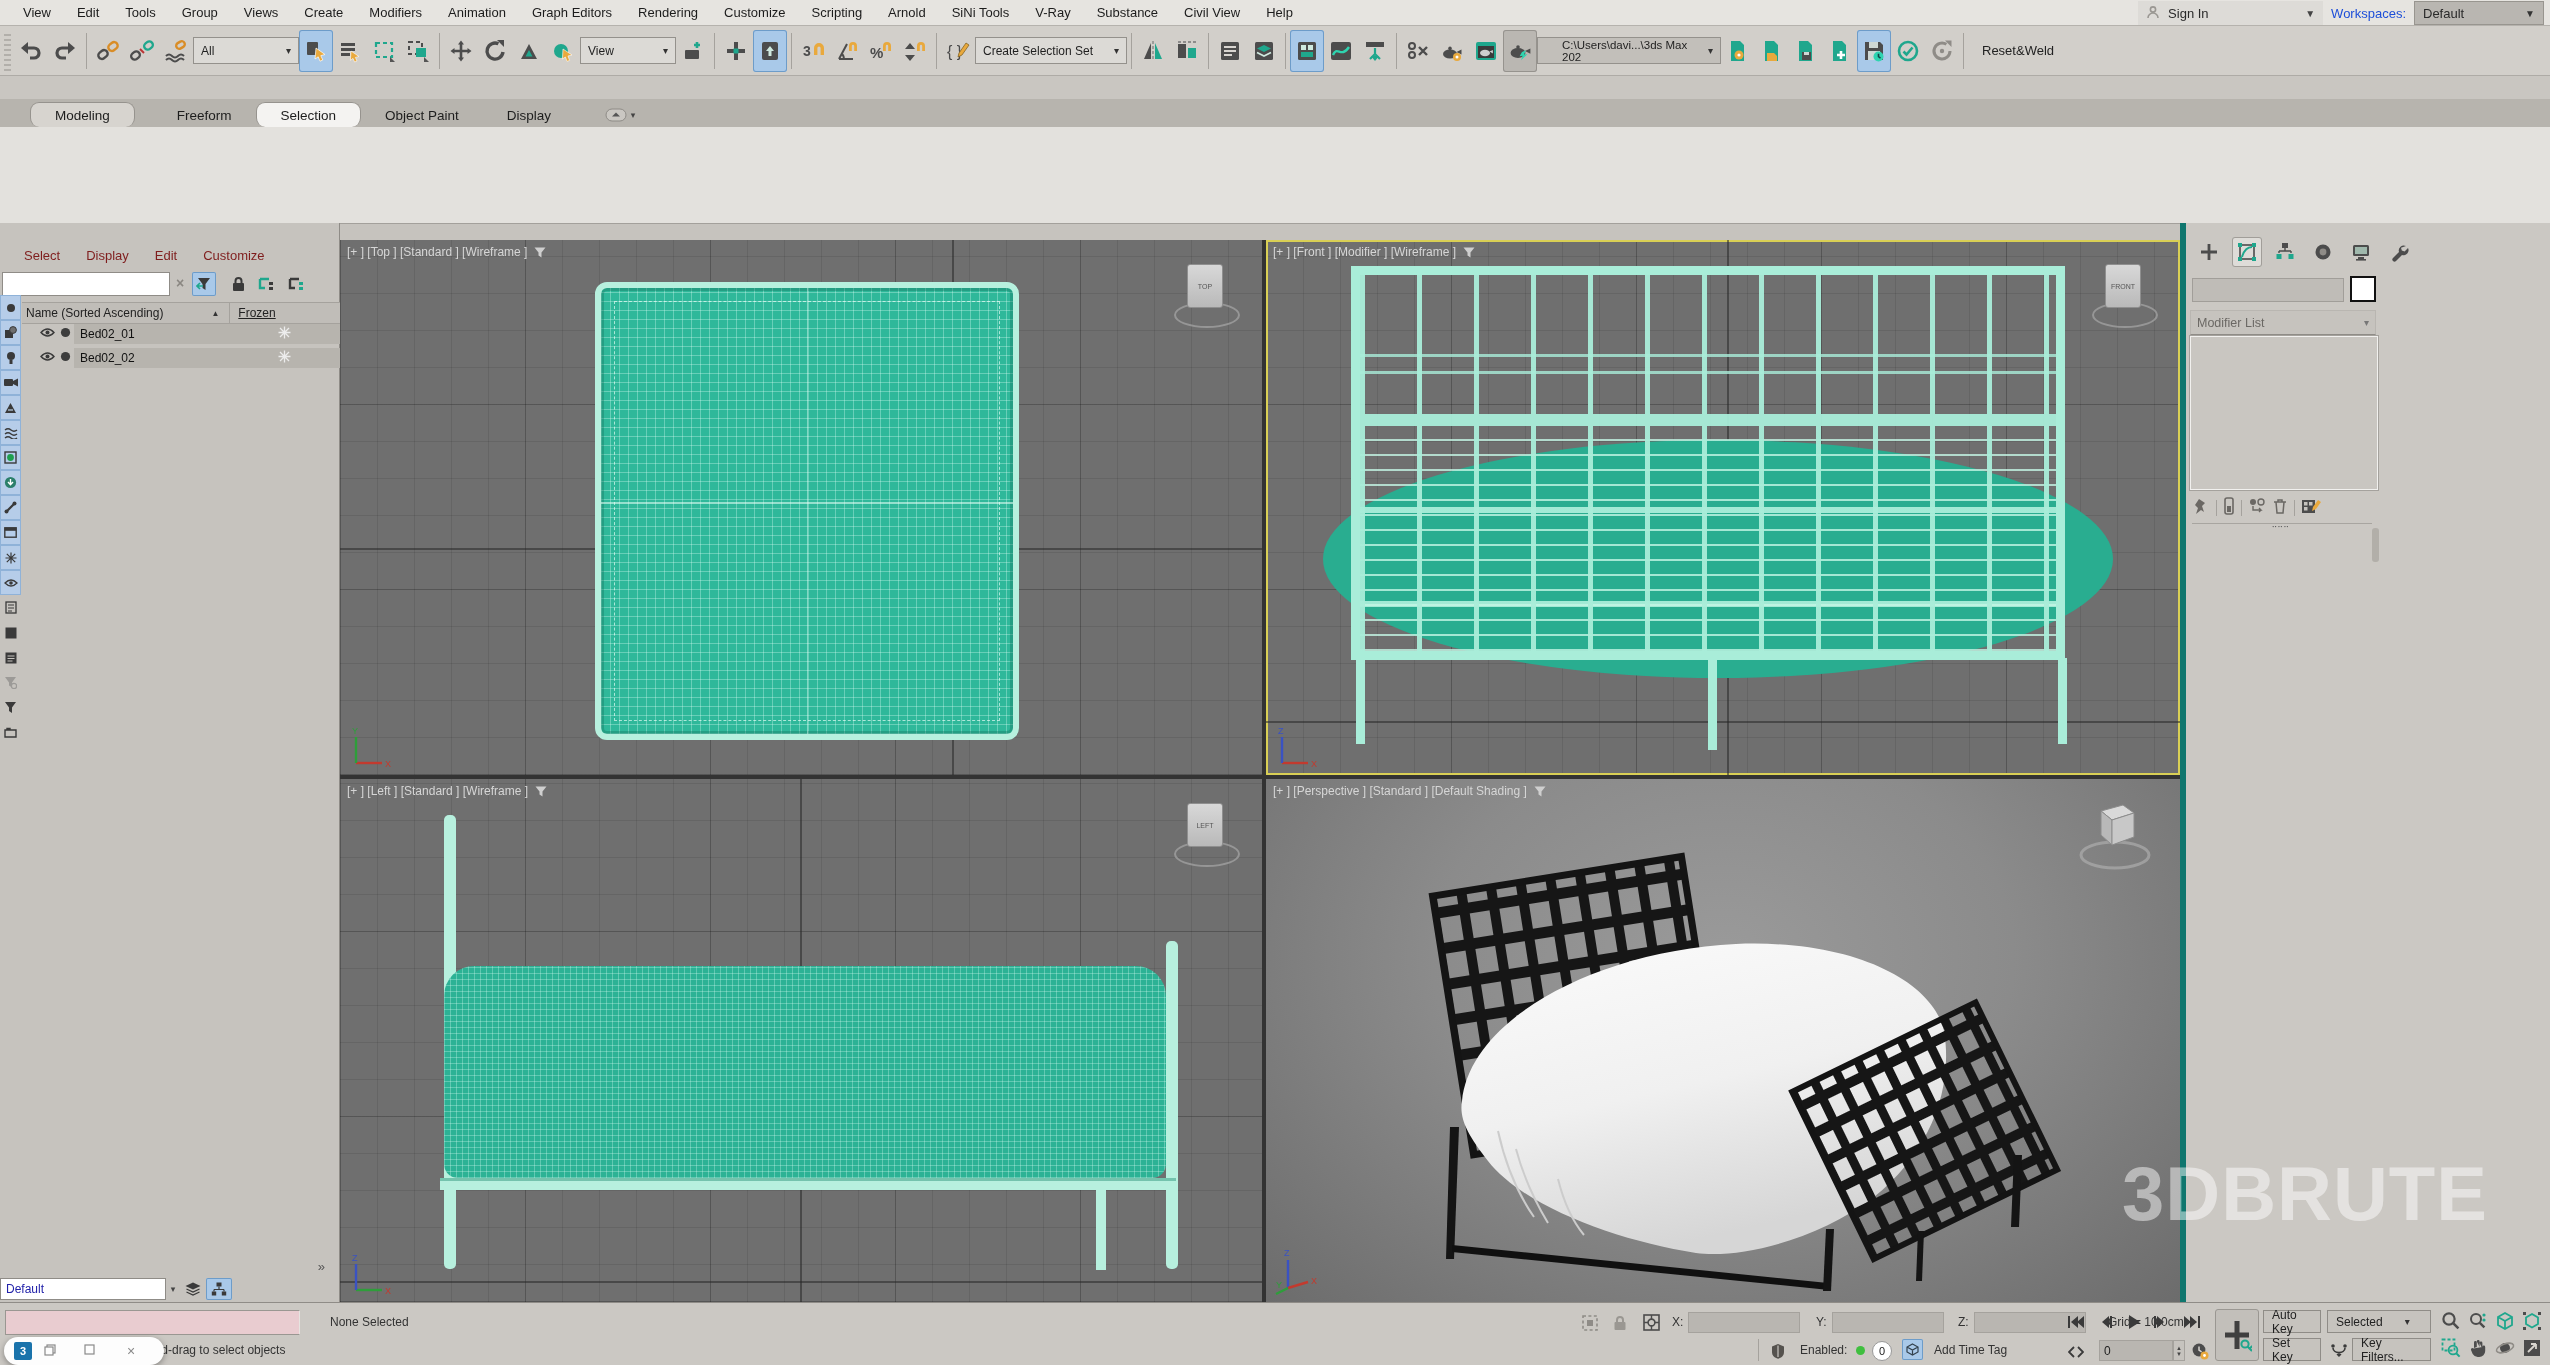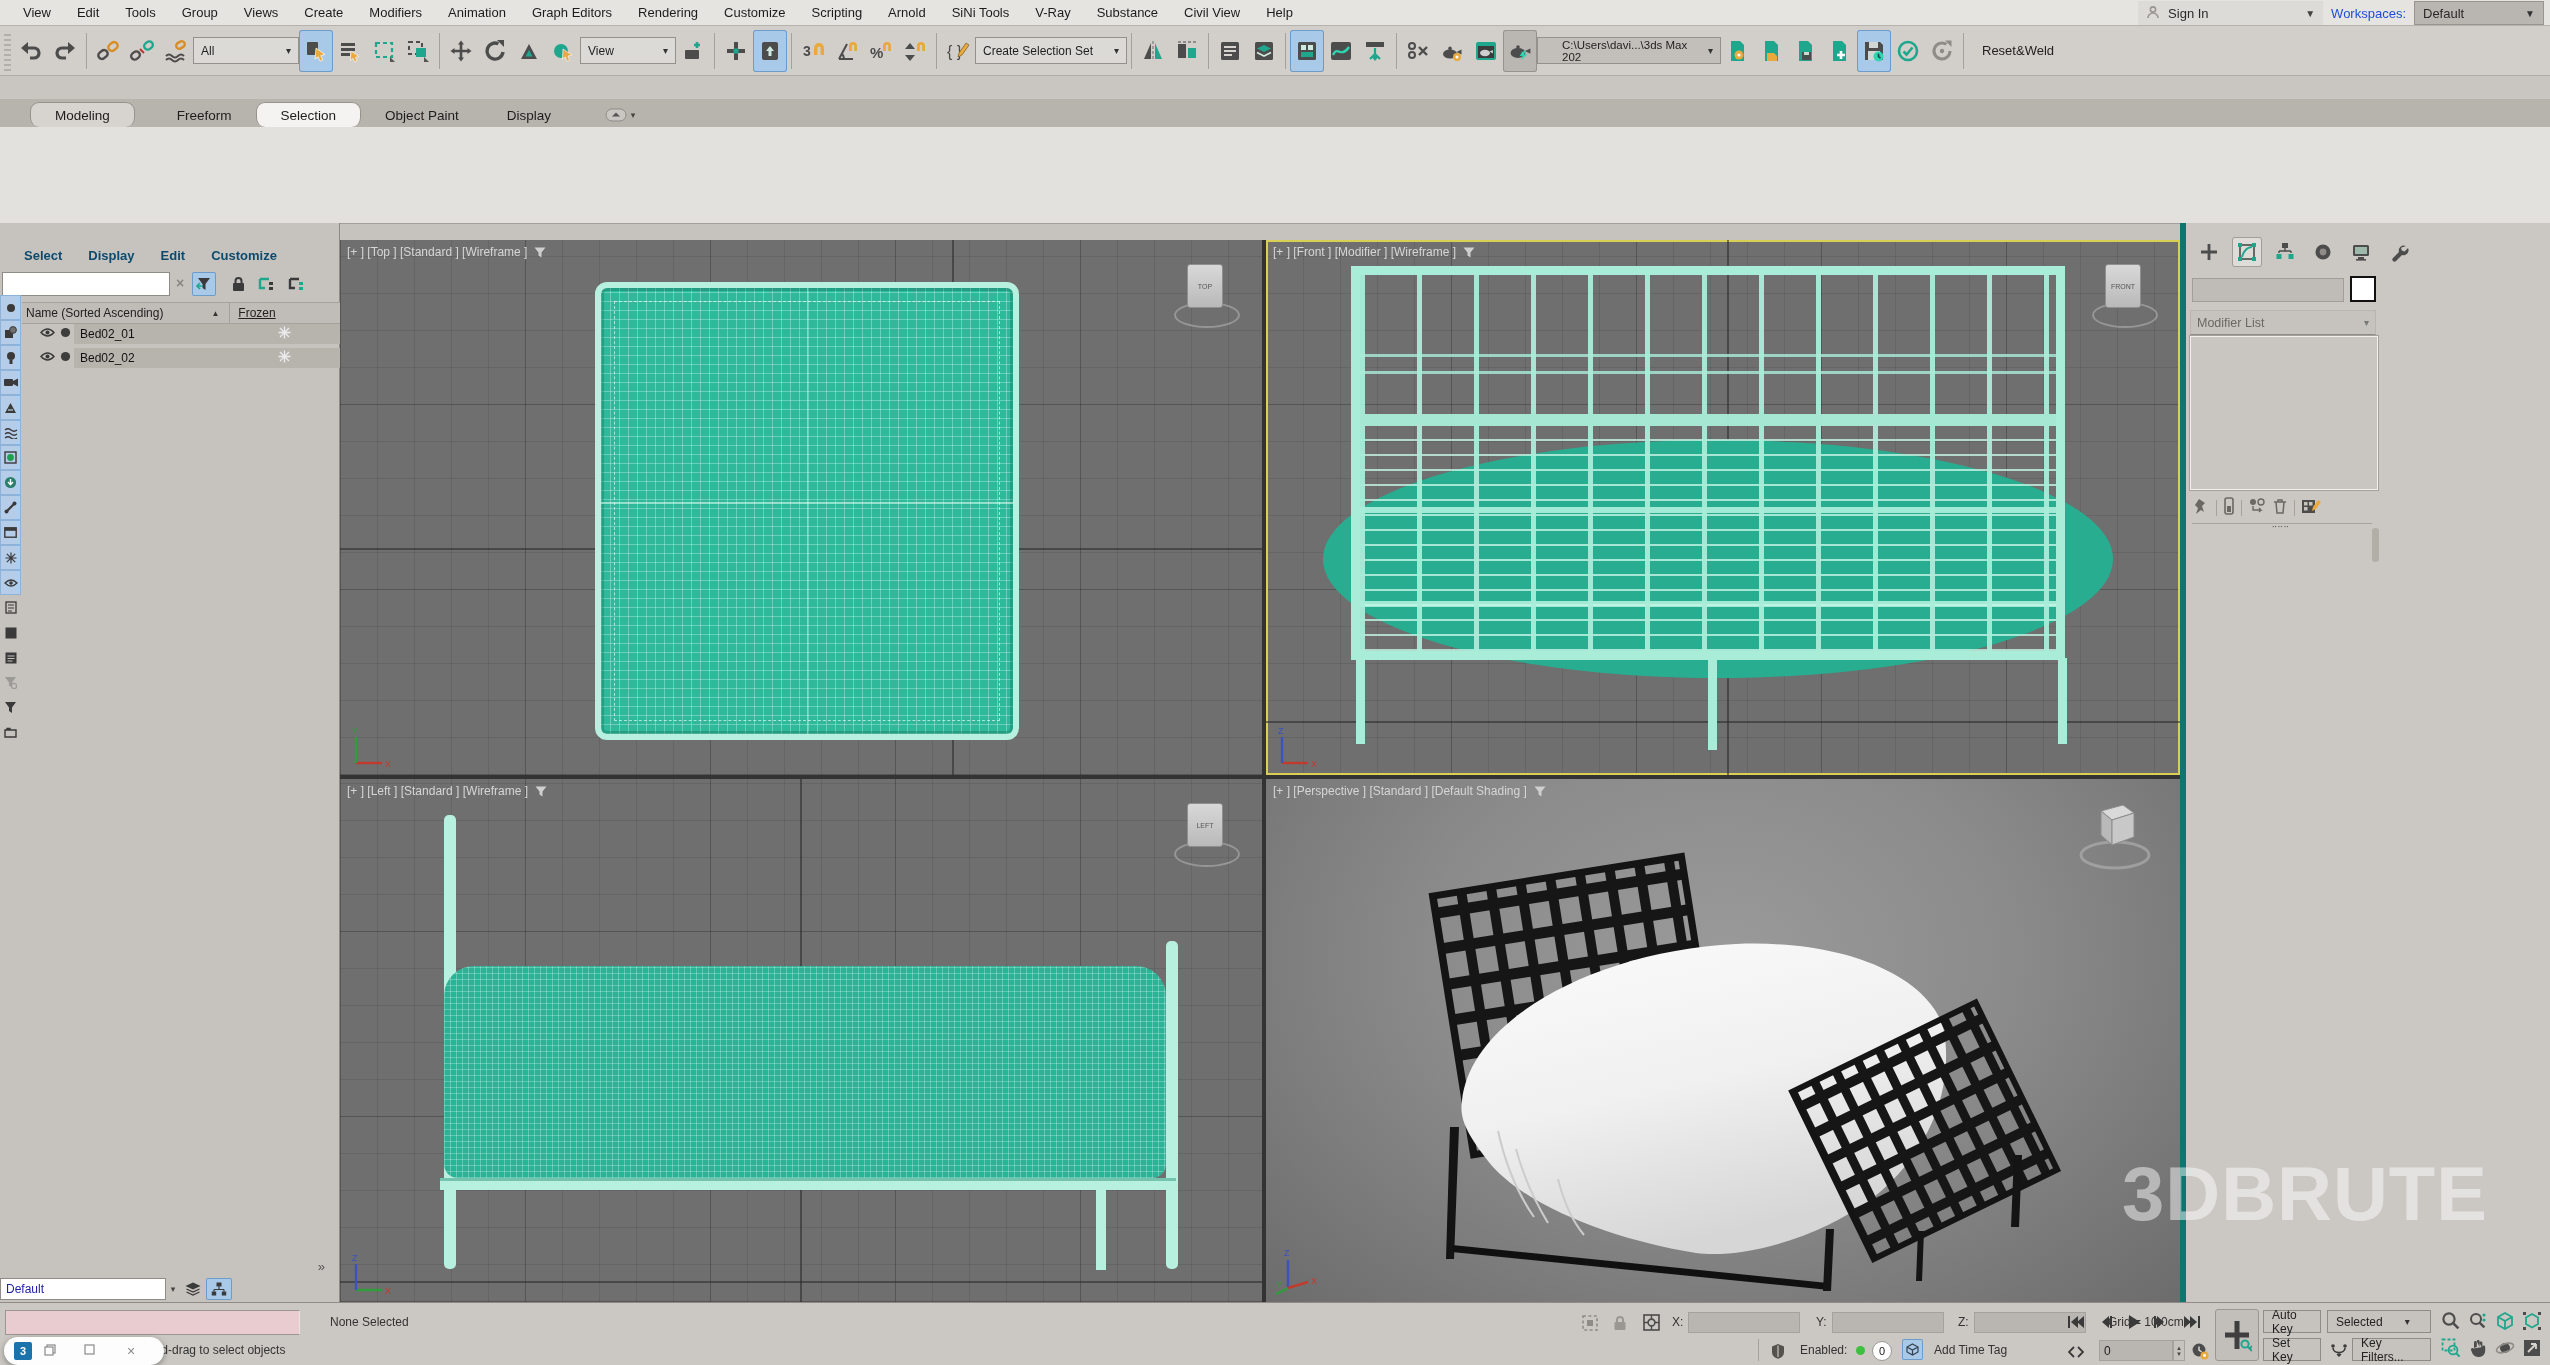--- a/index.html
+++ b/index.html
@@ -33,21 +33,21 @@
   
   .ribbon-strip{left:0;top:76px;width:2550px;height:23px;background:#c9c6c1;}
   .tabs-row{left:0;top:99px;width:2550px;height:28px;background:#b7b4ae;display:flex;align-items:flex-end;padding-left:30px;box-sizing:border-box;}
   .rtab{height:24px;display:flex;align-items:center;padding:0 24px;font-size:13.5px;color:#1d1d1d;border-radius:9px;}
   .rtab.btn{background:#d7d4cf;border:1px solid #96938e;border-bottom:none;margin-right:18px;}
   .rtab.active{background:#f4f3f1;border:1px solid #96938e;border-bottom:none;}
   .rtab-min{width:46px;height:20px;margin-left:22px;margin-bottom:2px;display:flex;align-items:center;justify-content:center;gap:4px;}
   .ribbon-content{left:0;top:127px;width:2550px;height:96px;background:#e3e1dd;border-bottom:1px solid #a3a09b;}
   
   .explorer{left:0;top:223px;width:340px;height:1079px;background:#c6c3be;border-right:1px solid #8f8c87;box-sizing:border-box;}
-  .exp-menus{position:absolute;left:24px;top:25px;display:flex;gap:26px;font-size:13px;color:#0c4a6e;font-weight:bold;}
+  .exp-menus{position:absolute;left:24px;top:25px;display:flex;gap:26px;font-size:13px;color:#7f1d1d;}
   .exp-search{position:absolute;left:2px;top:49px;width:168px;height:24px;background:#fff;border:1px solid #8f8c87;box-sizing:border-box;font:12px "Liberation Sans",sans-serif;padding:0 4px;}
   .exp-x{position:absolute;left:176px;top:52px;color:#8a8782;font-size:14px;font-weight:bold;}
   .exp-tool{position:absolute;width:24px;height:24px;top:49px;display:flex;align-items:center;justify-content:center;border-radius:2px;}
   .exp-tool.blue{background:#a9c9e9;box-shadow:inset 0 0 0 1px #6d9cc9;}
   .exp-head{position:absolute;left:22px;top:79px;width:318px;height:20px;background:#c0bdb8;border-top:1px solid #a5a29d;border-bottom:1px solid #a5a29d;display:flex;align-items:center;font-size:12px;color:#222;}
   .exp-row{position:absolute;left:22px;width:318px;height:22px;display:flex;align-items:center;}
   .exp-row .band{position:absolute;left:52px;right:0;top:1px;bottom:1px;background:#b7b4ae;}
   .exp-row .nm{position:absolute;left:58px;font-size:12px;color:#111;}
   .lstrip{position:absolute;left:0;top:72px;width:21px;}
   .lsi{width:21px;height:25px;display:flex;align-items:center;justify-content:center;}

